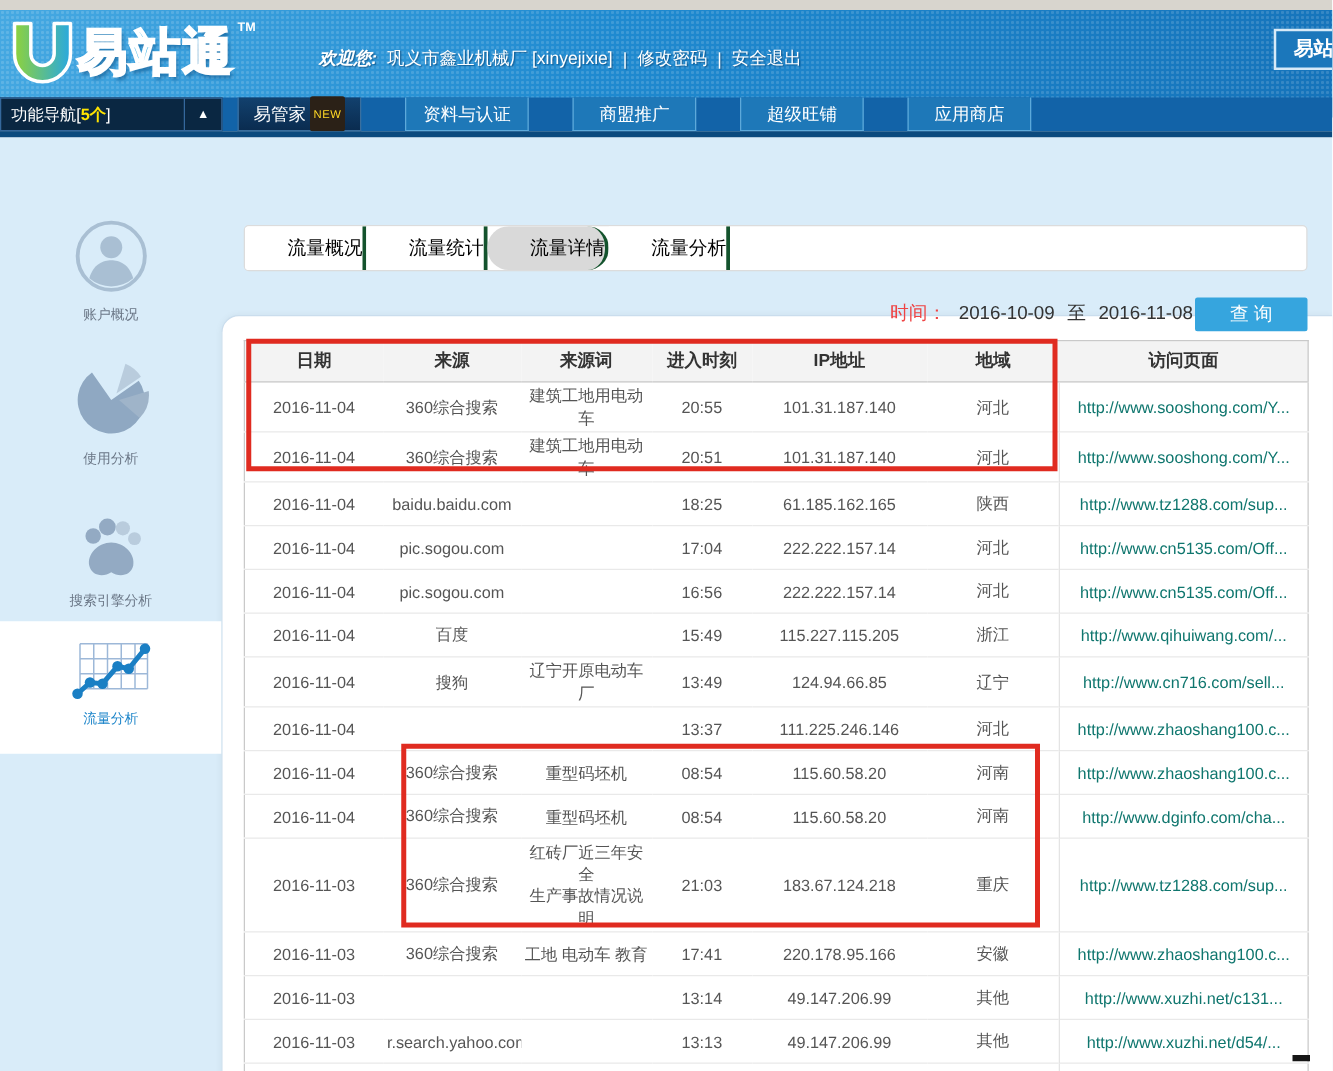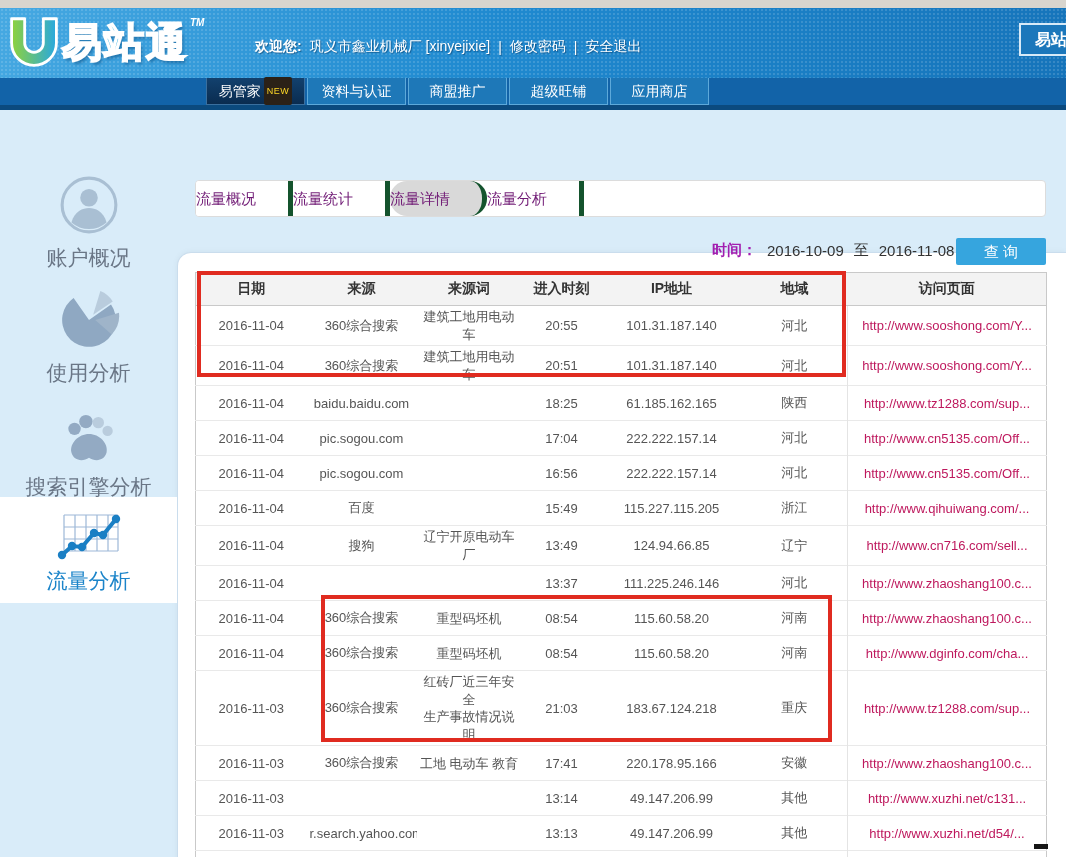--- a/index.html
+++ b/index.html
@@ -14,85 +14,85 @@
   .header { position:absolute; left:0; top:8px; width:1066px; height:86px;
     background:linear-gradient(115deg,#46a9e2 0%,#1f8ad0 45%,#1573ba 100%);
     background-color:#1f8ad0; }
   .header::after { content:""; position:absolute; inset:0;
     background-image:radial-gradient(rgba(255,255,255,.14) 1px, transparent 1.6px);
     background-size:4px 4px; }
   .logo { position:absolute; left:6px; top:6px; display:flex; align-items:flex-start; z-index:2; }
   .logo-text { font-size:40px; font-weight:bold; line-height:56px; letter-spacing:2px;
     -webkit-text-stroke:2px #ffffff; text-shadow:2px 3px 3px rgba(0,60,110,.45); }
   .lg-green { color:#8cc63e; } .lg-blue { color:#29a8e0; }
-  .logo-tm { color:#fff; font-size:10px; font-weight:bold; margin-left:2px; line-height:18px;font-style:italic; }
+  .logo-tm { color:#fff; font-size:10px; font-weight:bold; margin-left:2px; line-height:18px; }
   .welcome { position:absolute; left:255px; top:30px; z-index:2; color:#fff; font-size:14px;
     display:flex; gap:8px; align-items:center; text-shadow:1px 1px 1px rgba(0,40,80,.5); }
-  .welcome .bold { font-weight:bold; }
+  .welcome .bold { font-weight:bold;font-style:italic; }
   .header-btn { position:absolute; left:1019px; top:15px; z-index:2; height:33px; line-height:29px;
     padding:0 14px; border:2px solid #d7eaf8; background:#1b77bb; color:#fff; font-size:16px;
     font-weight:bold; white-space:nowrap; cursor:pointer; }
 
   
   .navbar { position:absolute; left:0; top:78px; width:1066px; height:27px; background:#1263a8; }
   .navbar-strip { position:absolute; left:0; top:105px; width:1066px; height:5px; background:#0b4a7e; }
   .func-nav { position:absolute; left:0; top:0; width:178px; height:27px; background:#0a2742;
     border:1px solid #35689c; display:flex; align-items:center; color:#fff; font-size:13px; cursor:pointer; }
   .func-nav .fn-text { padding-left:8px; flex:1; }
   .fn-count { color:#ffe400; font-weight:bold; }
   .fn-arrow-box { width:30px; height:100%; border-left:1px solid #35689c; display:flex;
     align-items:center; justify-content:center; }
   .fn-arrow { color:#fff; font-size:10px; line-height:1; }
-  .nav-tabs { position:absolute; left:206px; top:0; height:36px; display:flex; }
+  .nav-tabs { position:absolute; left:190px; top:0; height:36px; display:flex;gap:33px; }
   .nav-tab { width:99px; height:27px; line-height:26px; text-align:center; color:#fff; font-size:14px;
     background:#1e78b8; border:1px solid #5da9da; border-top:none; margin-right:2px; cursor:pointer;
     display:flex; align-items:center; justify-content:center; gap:3px; }
   .nav-tab.first { background:linear-gradient(#12416e,#0a2c50); border-color:#3a6f9e; }
   .new-badge { background:#2b2117; color:#ffd826; font-size:9px; font-weight:normal; padding:1px 3px;
     border-radius:2px; letter-spacing:.5px; }
 
   
   .main-bg { position:absolute; left:0; top:110px; width:1066px; height:747px; background:#d9ecf9; }
   .card { position:absolute; left:177px; top:142px; width:889px; height:715px; background:#fff;
     border-left:1px solid #cadded; border-top:1px solid #cadded; border-top-left-radius:14px;
     box-shadow:0 0 6px rgba(0,0,0,.05); }
 
   
   .side-item { position:absolute; left:0; width:177px; text-align:center; cursor:pointer; }
   .side-item .icon-wrap { display:flex; justify-content:center; }
-  .side-label { margin-top:8px; font-size:21px; color:#6a7686; }
+  .side-label { margin-top:8px; font-size:11px; color:#6a7686; }
   .side-item.active { background:#fff; height:106px; padding-top:14px; }
   .side-item.active .side-label { color:#1b84c9; margin-top:4px; }
 
   
   .tabbar { position:absolute; left:195px; top:180px; width:851px; height:37px; background:#fff;
     border:1px solid #dcdcdc; border-radius:4px; display:flex; overflow:hidden; }
-  .ctab { width:97px; height:100%; line-height:35px; text-align:left; font-size:15px; color:#701a75;
-    border-right:5px solid #14532d; cursor:pointer; background:#fff; }
+  .ctab { width:97px; height:100%; line-height:35px; text-align:right; font-size:15px; color:#000000;
+    border-right:3px solid #14532d; cursor:pointer; background:#fff; }
   .ctab.active { background:#d9d9d9;border-radius:17px; }
 
   
   .filter-row { position:absolute; left:712px; top:241px; display:flex; gap:10px; align-items:center;
     font-size:15px; color:#333; }
-  .filter-row .lbl { font-weight:bold; color:#a21caf; }
+  .filter-row .lbl { font-weight:normal; color:#ef4444; }
   .query-btn { position:absolute; left:956px; top:238px; width:90px; height:27px; background:#36a5de;
     color:#fff; font-size:15px; border:none; border-radius:2px; text-align:center; line-height:27px;
     cursor:pointer; }
 
   
   .table-wrap { position:absolute; left:195px; top:272px; width:851px; }
   table { width:851px; border-collapse:collapse; table-layout:fixed; border:1px solid #c9c9c9; }
   thead th { background:#f3f3f3; height:33px; font-size:14px; font-weight:bold; color:#333;
     border-bottom:1px solid #c9c9c9; text-align:center; }
   tbody td { height:35px; font-size:13px; color:#555; text-align:center; border-top:1px solid #e9e9e9;
     padding:2px 3px; overflow:hidden; }
   tbody tr:first-child td { border-top:none; }
   td[data-name="cell-keyword"] { white-space:pre-line; line-height:1.35;margin-top:28px; }
   .url-cell { border-left:1px solid #e4e4e4; }
-  .link { color:#be185d; cursor:pointer; white-space:nowrap; }
+  .link { color:#0f766e; cursor:pointer; white-space:nowrap; }
 
   
   .anno { position:absolute; border:4px solid #e02b20; z-index:10; pointer-events:none; }
   .anno1 { left:197px; top:271px; width:649px; height:106px; }
   .anno2 { left:321px; top:595px; width:511px; height:147px; }
   .page-dash { position:absolute; left:1034px; top:844px; width:14px; height:5px; background:#161616; z-index:11; }
 </style>
 </head>
 <body>
 
@@ -119,20 +119,26 @@
       <span data-name="account-name">巩义市鑫业机械厂 [xinyejixie]</span>
       <span data-name="separator">|</span>
       <span data-name="change-password-link">修改密码</span>
       <span data-name="separator">|</span>
       <span data-name="safe-logout-link">安全退出</span>
     </div>
     <div class="header-btn" data-name="header-right-button">易站通</div>
   </div>
 
   <div class="navbar" data-name="main-navbar">
+    <div class="func-nav" data-name="function-nav-dropdown">
+      <span class="fn-text" data-name="function-nav-label"><span>功能导航[</span><span class="fn-count">5个</span><span>]</span></span>
+      <span class="fn-arrow-box" data-name="collapse-arrow-box">
+          <span class="fn-arrow" data-name="chevron-up-icon">▲</span>
+        </span>
+    </div>
     <div class="nav-tabs" data-name="nav-tabs">
       <div class="nav-tab first" data-name="nav-tab-yiguanjia">
         <span>易管家</span>
         <span class="new-badge" data-name="new-badge">NEW</span>
       </div>
       <div class="nav-tab" data-name="nav-tab-ziliao">资料与认证</div>
       <div class="nav-tab" data-name="nav-tab-shangmeng">商盟推广</div>
       <div class="nav-tab" data-name="nav-tab-chaoji">超级旺铺</div>
       <div class="nav-tab" data-name="nav-tab-yingyong">应用商店</div>
     </div>

